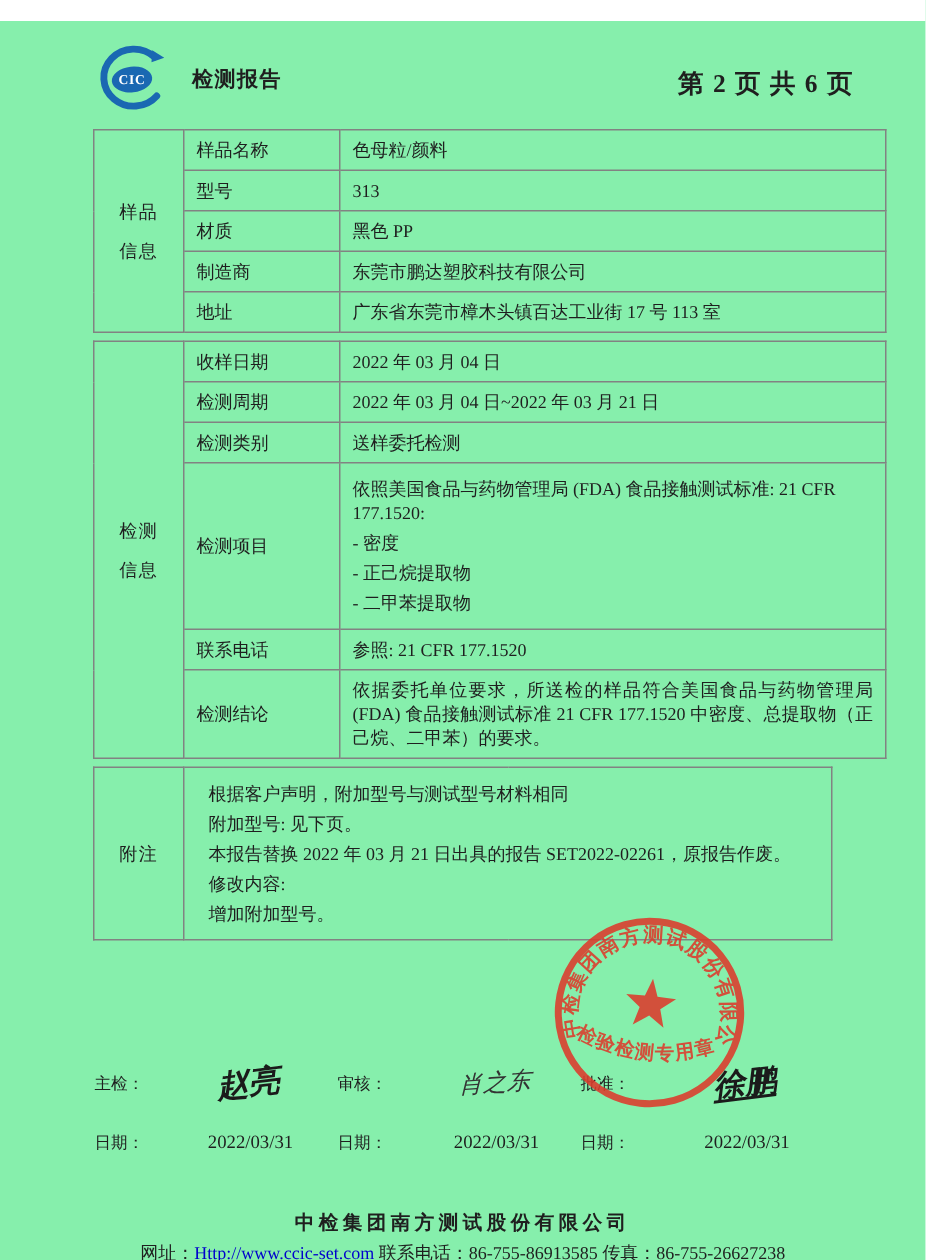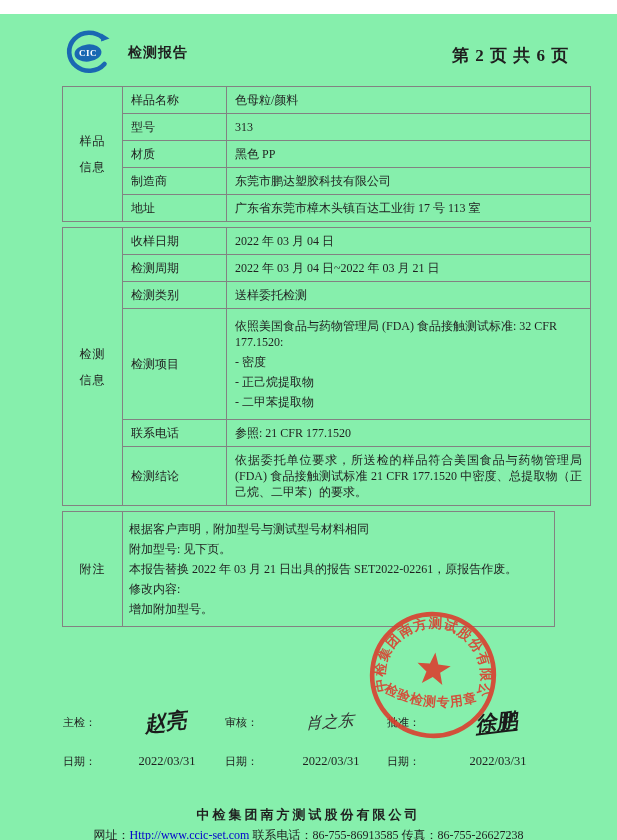--- a/index.html
+++ b/index.html
@@ -105,21 +105,21 @@
         <td class="labcol">检测周期</td>
         <td class="valcol">2022 年 03 月 04 日~2022 年 03 月 21 日</td>
       </tr>
       <tr>
         <td class="labcol">检测类别</td>
         <td class="valcol">送样委托检测</td>
       </tr>
       <tr>
         <td class="labcol">检测项目</td>
         <td class="valcol">
-          <div class="para">依照美国食品与药物管理局 (FDA) 食品接触测试标准: 32 CFR 177.1520:</div>
+          <div class="para">依照美国食品与药物管理局 (FDA) 食品接触测试标准: 21 CFR 177.1520:</div>
           <div class="para">- 密度</div>
           <div class="para">- 正己烷提取物</div>
           <div class="para">- 二甲苯提取物</div>
         </td>
       </tr>
       <tr>
         <td class="labcol">联系电话</td>
         <td class="valcol">参照: 21 CFR 177.1520</td>
       </tr>
       <tr>
@@ -128,21 +128,21 @@
       </tr>
     </tbody>
       </table>
 
     <table class="sec">
       <tbody>
           <tr>
         <td class="seccol">
           <div class="vlabel">附注</div>
         </td>
-        <td colspan="2" style="padding-left:6px;">
+        <td colspan="2" style="padding-left:16px;">
           <div class="para">根据客户声明，附加型号与测试型号材料相同</div>
           <div class="para">附加型号: 见下页。</div>
           <div class="para">本报告替换 2022 年 03 月 21 日出具的报告 SET2022-02261，原报告作废。</div>
           <div class="para">修改内容:</div>
           <div class="para">增加附加型号。</div>
         </td>
       </tr>
     </tbody>
       </table>
   </div>

